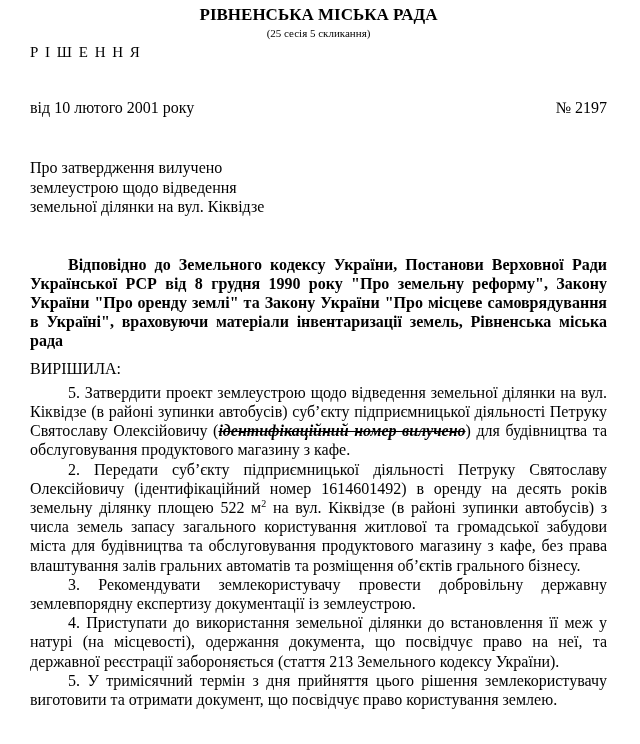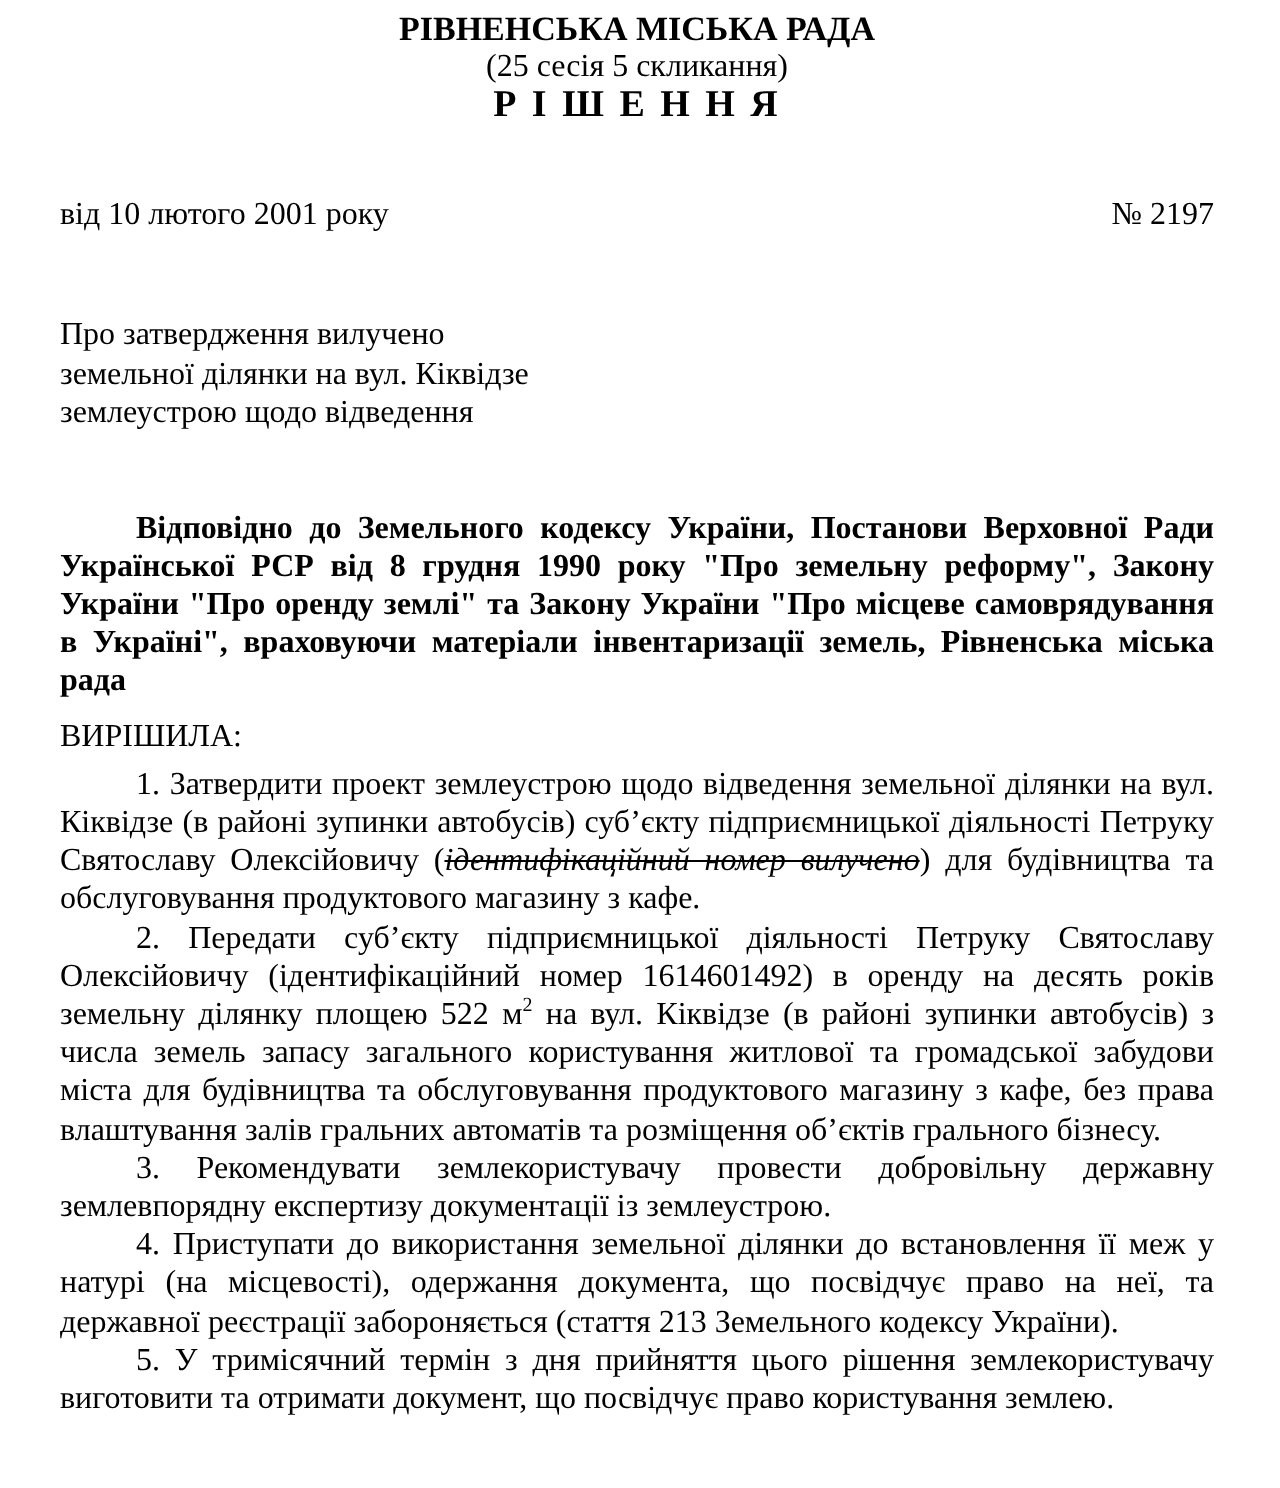--- a/index.html
+++ b/index.html
@@ -22,27 +22,26 @@
     padding: 5px 33px 0 30px;
   }
   .org {
     text-align: center;
     font-weight: bold;
     font-size: 17px;
     line-height: 19px;
   }
   .session {
     text-align: center;
-    font-size: 16px;
+    font-size: 11px;
     line-height: 19px;
   }
   .doctype {
-    text-align: center;
-    font-weight: bold;
-    font-size: 19px;
+    font-weight: normal;
+    font-size: 15px;
     line-height: 19px;
     letter-spacing: 1.5px;
   }
   .meta-row {
     display: flex;
     justify-content: space-between;
     margin-top: 36px;
     line-height: 20px;
   }
   .subject {
@@ -60,21 +59,21 @@
     font-weight: bold;
   }
   .resolved {
     margin-top: 8px;
     line-height: 19.2px;
   }
   .items {
     margin-top: 5px;
   }
   .redacted {
-    font-weight: normal;
+    font-weight: bold;
     font-style: italic;
     text-decoration: line-through;
   }
   sup.sq {
     font-size: 10px;
     line-height: 0;
     vertical-align: super;
   }
 </style>
 </head>
@@ -88,29 +87,29 @@
     <div class="doctype">Р І Ш Е Н Н Я</div>
   </div>
 
   <div class="meta-row">
     <span>від 10 лютого 2001 року</span>
     <span>№ 2197</span>
   </div>
 
   <div class="subject">
     <div>Про затвердження вилучено</div>
+    <div>землеустрою щодо відведення</div>
     <div>земельної ділянки на вул. Кіквідзе</div>
-    <div>землеустрою щодо відведення</div>
   </div>
 
   <p class="para preamble">Відповідно до Земельного кодексу України, Постанови Верховної Ради Української РСР від 8 грудня 1990 року "Про земельну реформу", Закону України "Про оренду землі" та Закону України "Про місцеве самоврядування в Україні", враховуючи матеріали інвентаризації земель, Рівненська міська рада</p>
 
   <div class="resolved">ВИРІШИЛА:</div>
 
   <div class="items">
-    <p class="para"><span>1. Затвердити проект землеустрою щодо відведення земельної ділянки на вул. Кіквідзе (в районі зупинки автобусів) суб’єкту підприємницької діяльності Петруку Святославу Олексійовичу (</span><span class="redacted">ідентифікаційний номер вилучено</span><span>) для будівництва та обслуговування продуктового магазину з кафе.</span></p>
+    <p class="para"><span>5. Затвердити проект землеустрою щодо відведення земельної ділянки на вул. Кіквідзе (в районі зупинки автобусів) суб’єкту підприємницької діяльності Петруку Святославу Олексійовичу (</span><span class="redacted">ідентифікаційний номер вилучено</span><span>) для будівництва та обслуговування продуктового магазину з кафе.</span></p>
     <p class="para"><span>2. Передати суб’єкту підприємницької діяльності Петруку Святославу Олексійовичу (ідентифікаційний номер 1614601492) в оренду на десять років земельну ділянку площею 522 м</span><sup class="sq">2</sup><span> на вул. Кіквідзе (в районі зупинки автобусів) з числа земель запасу загального користування житлової та громадської забудови міста для будівництва та обслуговування продуктового магазину з кафе, без права влаштування залів гральних автоматів та розміщення об’єктів грального бізнесу.</span></p>
     <p class="para">3. Рекомендувати землекористувачу провести добровільну державну землевпорядну експертизу документації із землеустрою.</p>
     <p class="para">4. Приступати до використання земельної ділянки до встановлення її меж у натурі (на місцевості), одержання документа, що посвідчує право на неї, та державної реєстрації забороняється (стаття 213 Земельного кодексу України).</p>
     <p class="para">5. У тримісячний термін з дня прийняття цього рішення землекористувачу виготовити та отримати документ, що посвідчує право користування землею.</p>
   </div>
 
 </div>
 
 </body></html>

